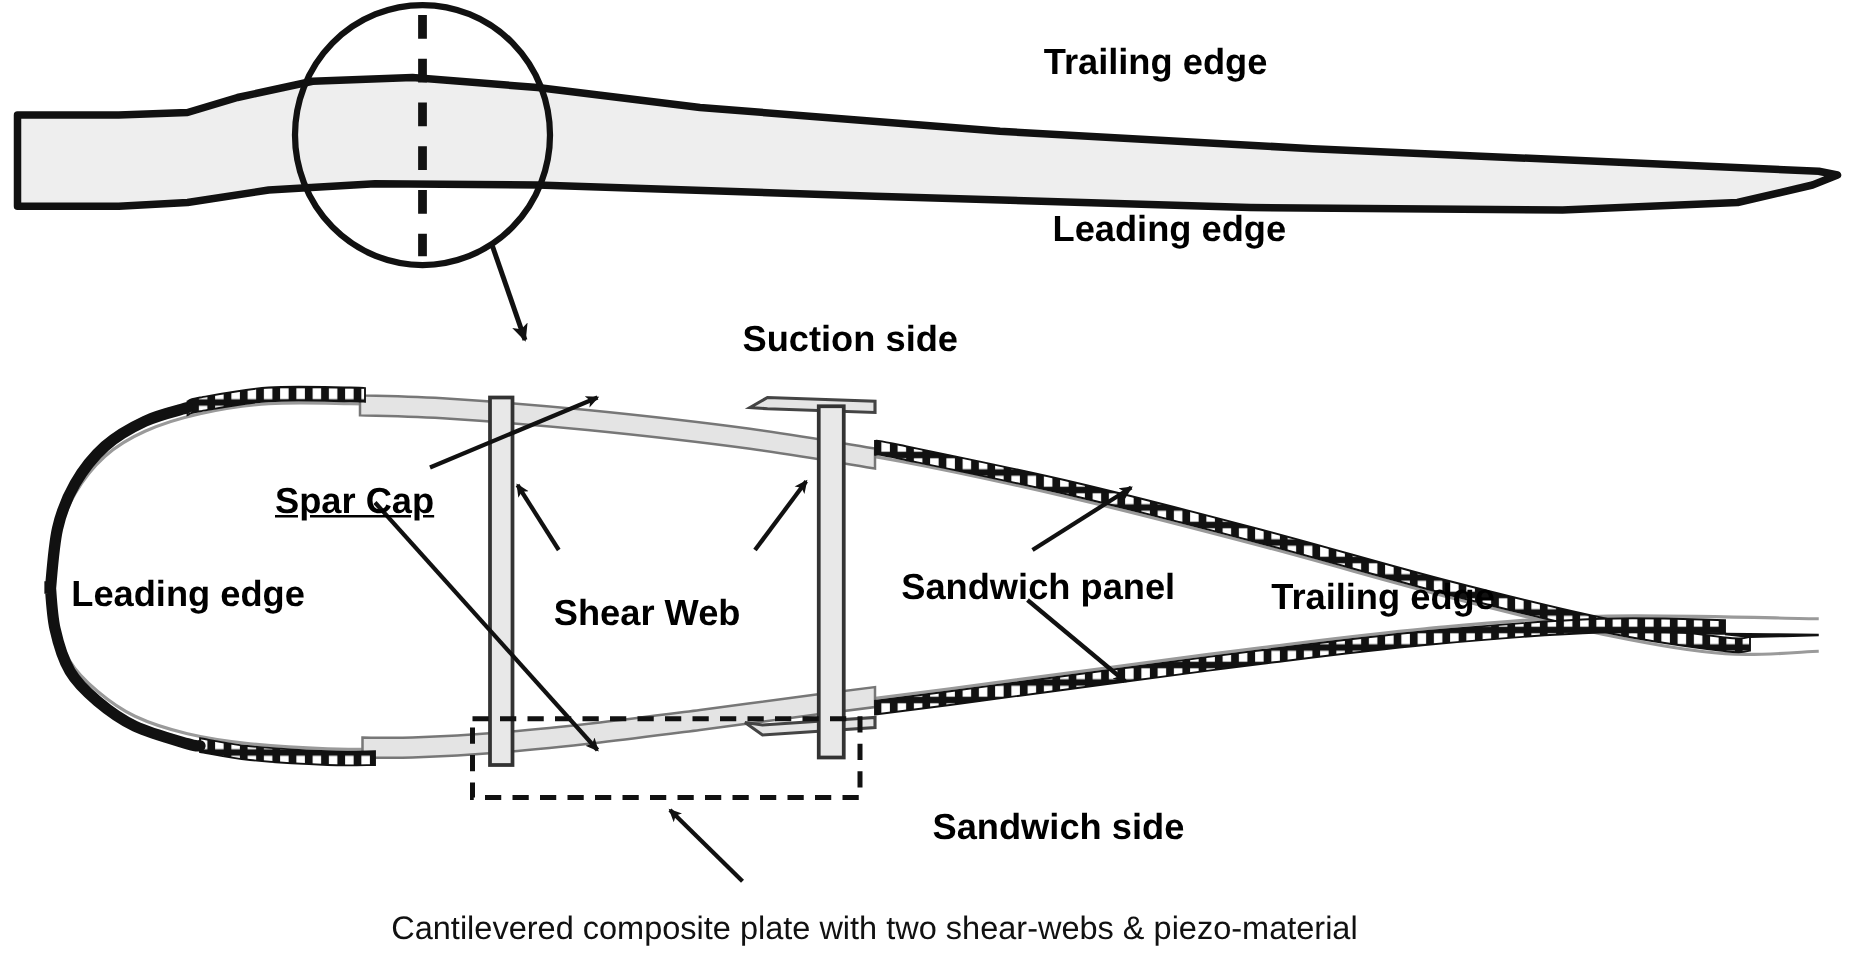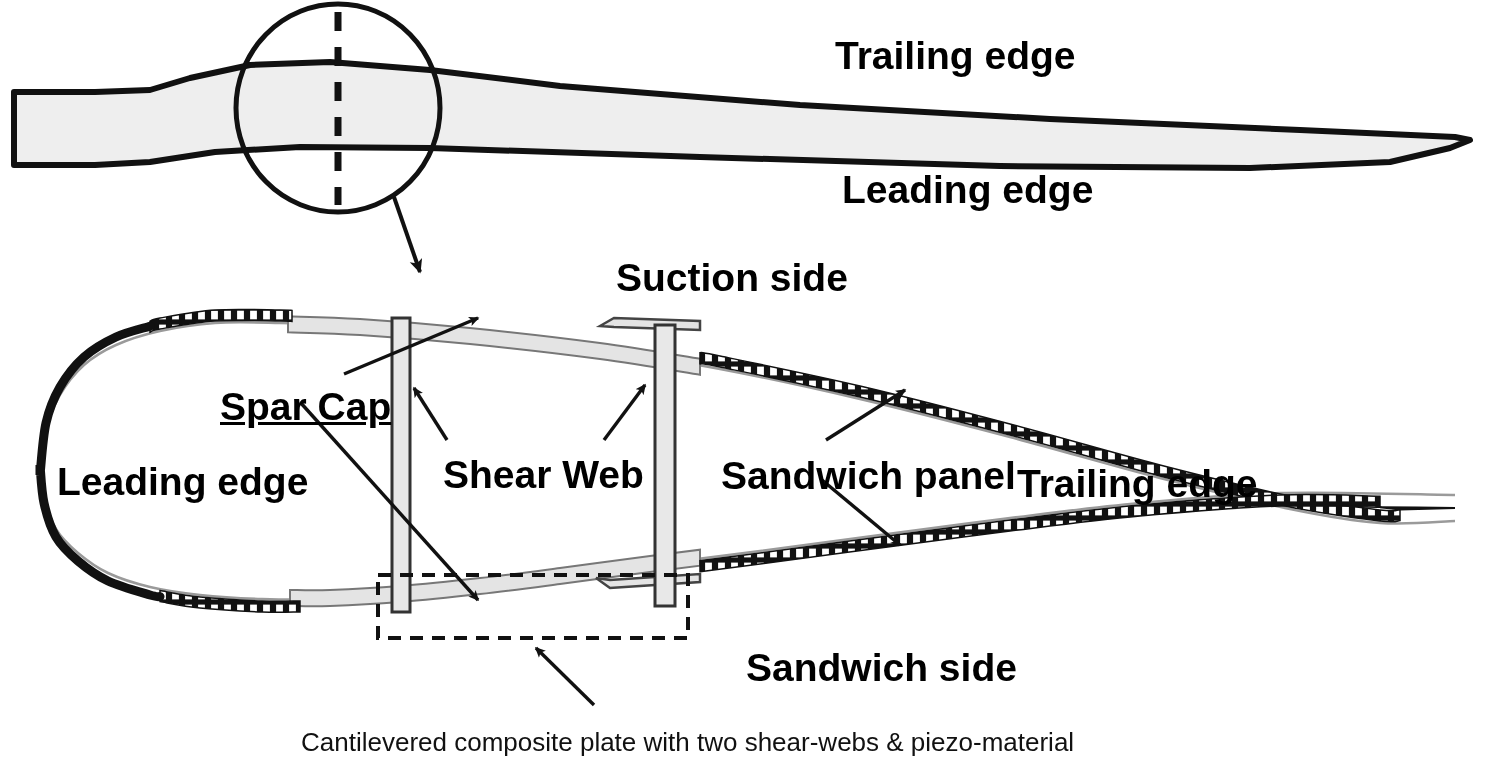--- a/index.html
+++ b/index.html
@@ -23,21 +23,21 @@
     height: 769px;
   }
   .lbl {
     position: absolute;
     font-family: "Liberation Sans", sans-serif;
     font-weight: bold;
     color: #000000;
     white-space: nowrap;
     line-height: 1;
   }
-  .lbl-big { font-size: 39px; }
+  .lbl-big { font-size: 29px; }
   .caption {
     position: absolute;
     font-family: "Liberation Sans", sans-serif;
     font-weight: normal;
     font-size: 26px;
     color: #111111;
     white-space: nowrap;
     line-height: 1;
   }
 </style>
@@ -115,29 +115,29 @@
           <line x1="822" y1="480" x2="900" y2="545" stroke="#111111" stroke-width="3.4" marker-end="url(#arrowHead)"></line>
           <line x1="594" y1="705" x2="536" y2="648" stroke="#111111" stroke-width="3.4" marker-end="url(#arrowHead)"></line>
         </g>
     </g>
   </svg>
 
   <div class="lbl lbl-big" id="lblPlanTE" style="left: 835px; top: 36px;">Trailing edge</div>
 
   <div class="lbl lbl-big" id="lblPlanLE" style="left: 842px; top: 170px;">Leading edge</div>
 
-  <div class="lbl lbl-big" id="lblSuction" style="left: 616px; top: 258px;">Suction side</div>
+  <div class="lbl lbl-big" id="lblSuction" style="left: 594px; top: 258px;">Suction side</div>
 
   <div class="lbl lbl-big" id="lblPressure" style="left: 746px; top: 648px;">Sandwich side</div>
 
   <div class="lbl lbl-big" id="lblLE" style="left: 57px; top: 462px;">Leading edge</div>
 
   <div class="lbl lbl-big" id="lblTE" style="left: 1017px; top: 464px;">Trailing edge</div>
 
   <div class="lbl lbl-big" id="lblSparCap" style="left: 220px; top: 387px; text-decoration: underline;">Spar Cap</div>
 
-  <div class="lbl lbl-big" id="lblShearWeb" style="left: 443px; top: 455px; text-align: center;">Shear Web</div>
+  <div class="lbl lbl-big" id="lblShearWeb" style="left: 443px; top: 477px; text-align: center;">Shear Web</div>
 
   <div class="lbl lbl-big" id="lblSandwich" style="left: 721px; top: 456px;">Sandwich panel</div>
 
-  <div class="caption" id="capText" style="left: 301px; top: 729px;">Cantilevered composite plate with two shear-webs &amp; piezo-material</div>
+  <div class="caption" id="capText" style="left: 313px; top: 729px;">Cantilevered composite plate with two shear-webs &amp; piezo-material</div>
 
 </div>
 
 </body></html>

